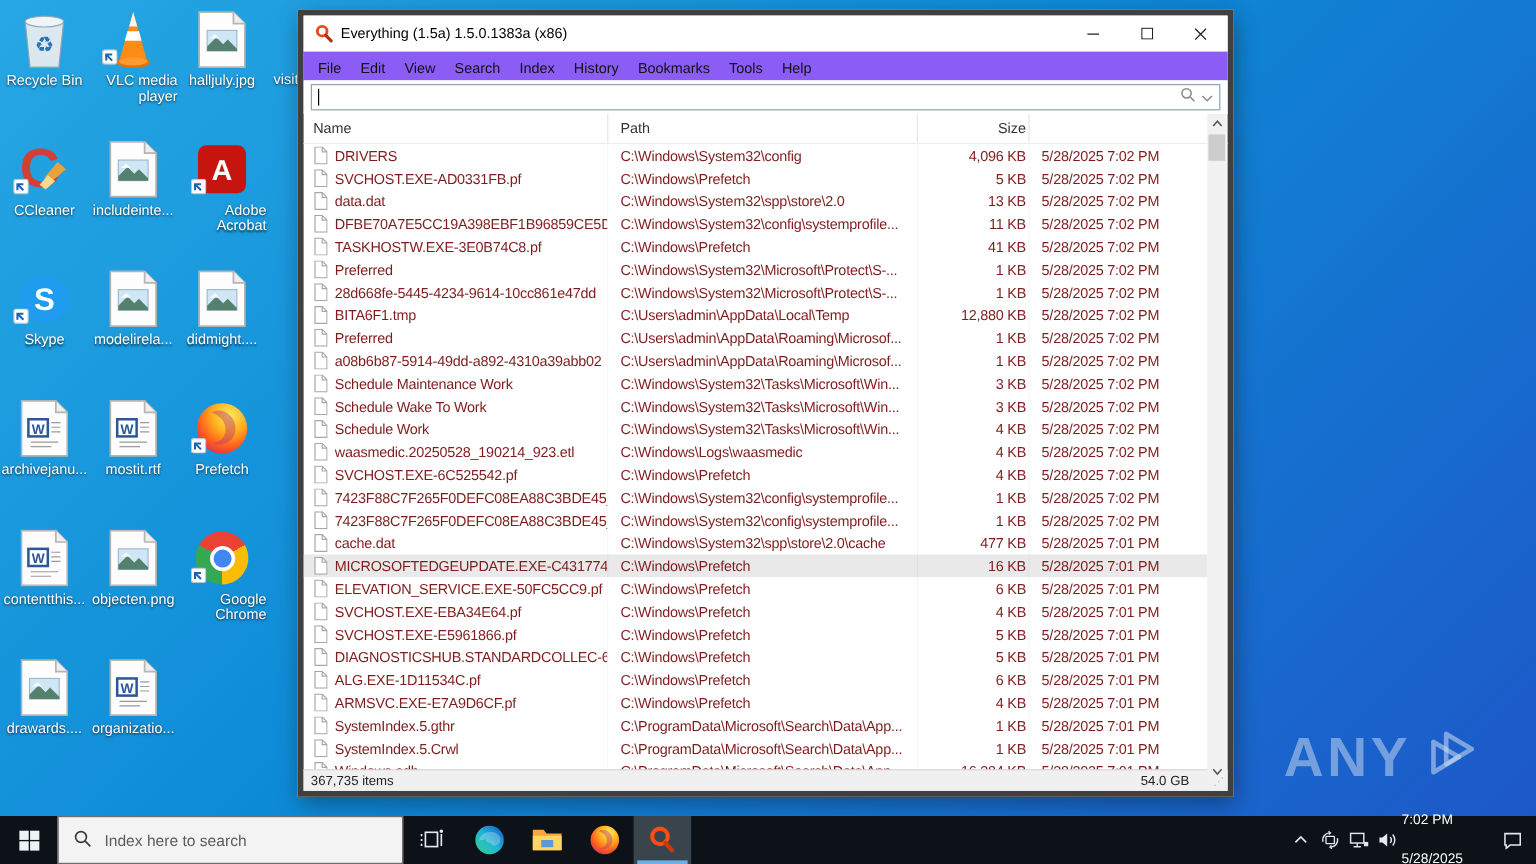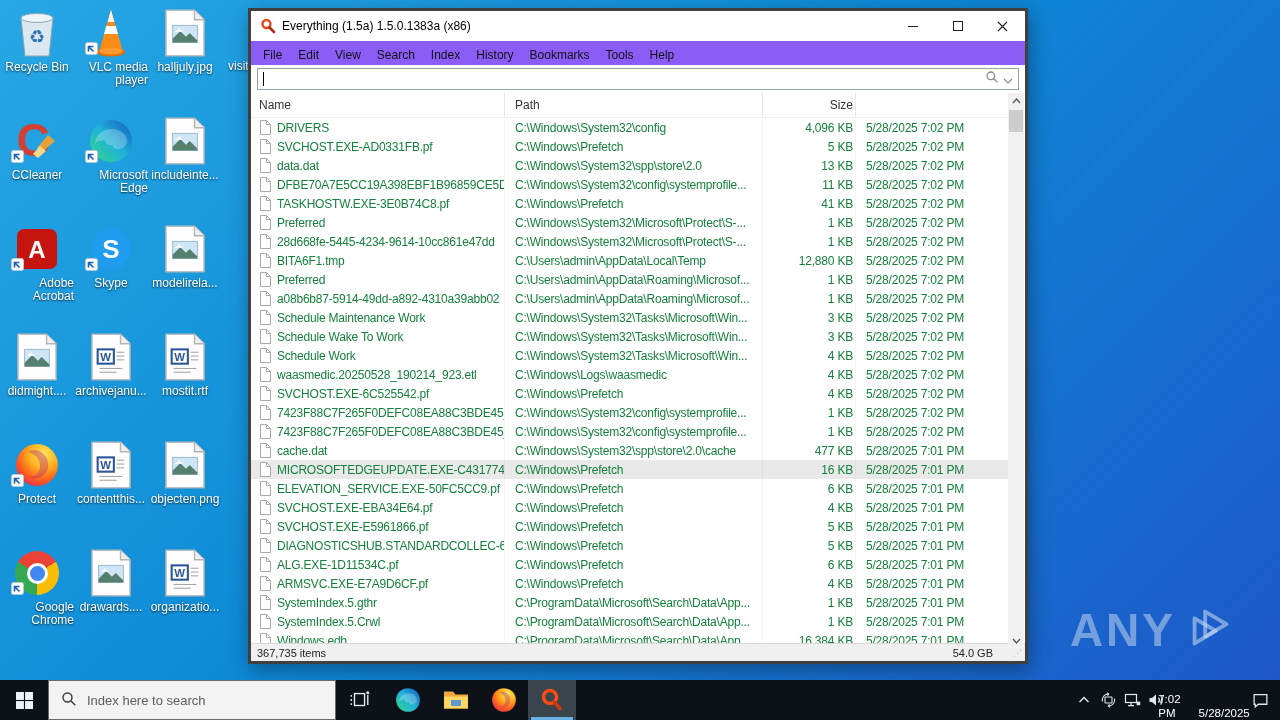--- a/index.html
+++ b/index.html
@@ -20,42 +20,42 @@
   .chrome-hub { width:21px; height:21px; border-radius:50%; background:#4285f4; border:3.5px solid #fff; }
   #visit-partial { position:absolute; left:228px; top:59px; font-size:12px; color:#fff;
     text-shadow:0 1px 2px rgba(0,0,0,.75); z-index:1; }
 
   
   #watermark { position:absolute; right:42px; top:600px; display:flex; align-items:center; gap:6px; z-index:0; }
   #watermark .wm-txt { font-size:46px; font-weight:bold; letter-spacing:3px; color:rgba(208,222,242,.5); }
 
   
   #win { position:absolute; left:248px; top:8px; width:780px; height:656px; background:#fff;
-    border:3px solid #404040; box-shadow:2px 6px 18px rgba(0,0,0,.35); display:flex; flex-direction:column; z-index:2; }
+    border:5px solid #404040; box-shadow:2px 6px 18px rgba(0,0,0,.35); display:flex; flex-direction:column; z-index:2; }
   #titlebar { height:30px; display:flex; align-items:center; flex:0 0 30px; background:#fff; }
   #titlebar .ticon { margin:0 6px 0 9px; display:flex; }
   #title-text { font-size:12px; color:#000; flex:1; }
   .winbtn { width:45px; height:30px; display:flex; align-items:center; justify-content:center; color:#222; }
   .winbtn svg { display:block; }
   #menubar { height:24px; flex:0 0 24px; display:flex; align-items:flex-end; padding-left:4px; background:#8b5cf6; }
   .menu-item { font-size:12px; color:#111; padding:3px 8px; }
   #search-row { flex:0 0 28px; padding:3px 6px 3px 6px; background:#fff; }
   #search-box { height:22px; border:1px solid #8fa3b5; display:flex; align-items:center; padding:0 5px; }
   #caret { width:1px; height:14px; background:#000; }
   #search-box .spacer { flex:1; }
   #grid-head { flex:0 0 24px; display:flex; align-items:flex-end; padding-right:30px; border-bottom:1px solid #eee;
     font-size:12px; color:#333; position:relative; }
   .hcell { height:24px; display:flex; align-items:center; border-right:1px solid #e7e7e7; padding-left:8px; position:relative; }
   .hc-name { width:254px; }
   .hc-path { width:258px; padding-left:10px; }
   .hc-size { width:93px; justify-content:flex-end; padding-right:2px; }
   .hc-date { flex:1; padding-left:10px; border-right:none; }
   #sort-chevron { position:absolute; left:68px; top:0px; }
   #file-list { flex:1 1 auto; overflow:hidden; padding-right:17px; position:relative; }
-  .frow { height:19px; display:flex; align-items:center; font-size:12px; color:#15803d; letter-spacing:-0.2px; }
+  .frow { height:19px; display:flex; align-items:center; font-size:12px; color:#7f1d1d; letter-spacing:-0.2px; }
   .frow.sel { background:#e9e9e9; }
   .fcell { height:19px; display:flex; align-items:center; overflow:hidden; white-space:nowrap; border-right:1px solid rgba(0,0,0,.035); }
   .fc-name { width:254px; padding-left:8px; }
   .fc-name .ficon { flex:0 0 12px; margin-right:6px; display:flex; }
   .fc-path { width:258px; padding-left:10px; }
   .fc-size { width:93px; justify-content:flex-end; padding-right:2px; }
   .fc-date { flex:1; padding-left:10px; border-right:none; }
   #statusbar { flex:0 0 18px; background:#f0f0f0; border-top:1px solid #d9d9d9; display:flex; align-items:center;
     font-size:11px; color:#222; padding:0 4px 0 6px; }
   #status-left { flex:1; }
@@ -72,21 +72,21 @@
     align-items:stretch; z-index:5; }
   #start-btn { width:48px; display:flex; align-items:center; justify-content:center; }
   #tb-search { width:288px; background:#f3f3f3; border:1px solid #6b6b6b; display:flex; align-items:center;
     padding-left:12px; gap:10px; }
   #tb-search span { font-size:13px; color:#5c5c5c; }
   .tb-icon { width:48px; display:flex; align-items:center; justify-content:center; position:relative; }
   .tb-icon.active { background:#3a444d; }
   .tb-icon.active::after { content:""; position:absolute; left:3px; right:3px; bottom:0; height:3px; background:#6ab1e8; }
   #tb-spacer { flex:1; }
   .tray-icon { width:24px; display:flex; align-items:center; justify-content:center; }
-  #clock { width:72px; display:flex; flex-direction:row; align-items:flex-end; justify-content:center;
+  #clock { width:72px; display:flex; flex-direction:column; align-items:flex-start; justify-content:center;
     color:#fff; font-size:11.5px; line-height:14px;gap:18px; }
   #action-center { width:40px; display:flex; align-items:center; justify-content:center; }
 </style>
 </head>
 <body>
 
 <div id="visit-partial">visit...</div>
 
 <div id="desktop-icons">
     <div class="dicon">
@@ -133,40 +133,20 @@
           <text x="19" y="39" font-size="46" font-weight="bold" fill="#d23f34" text-anchor="middle" font-family="Liberation Sans,sans-serif">C</text>
           <path d="M23 31l11-13 7 6-13 11z" fill="#e9a13b"></path>
           <path d="M19 37l7-8 6 5-8 7z" fill="#f6d98a"></path>
         </svg>
         <span class="sc-overlay"><svg width="13" height="13" viewBox="0 0 13 13">
             <rect x=".5" y=".5" width="12" height="12" rx="2" fill="#fff" stroke="#bcc6cd"></rect>
             <path d="M3.5 9.5v-5h5M3.5 4.5l5 5" stroke="#1e62b8" stroke-width="1.7" fill="none"></path>
           </svg></span>
       </div>
       <div class="lbl">CCleaner</div>
-    </div>
-    <div class="dicon">
-      <div class="art">
-        <svg width="46" height="46" viewBox="0 0 46 46">
-          <defs>
-            <linearGradient id="egD" x1="0" y1="1" x2="1" y2="0">
-              <stop offset="0" stop-color="#35d687"></stop>
-              <stop offset=".5" stop-color="#1fb3d8"></stop>
-              <stop offset="1" stop-color="#1659c2"></stop>
-            </linearGradient>
-          </defs>
-          <circle cx="23" cy="23" r="21" fill="url(#egD)"></circle>
-          <path d="M7 27c0-10 8-16 17-16 8 0 15 5 15 12 0 5-4 8-9 8-4 0-6-2-5-4-4 1-8-1-8-5-5 1-10 1-10 5z" fill="#fff" opacity=".25"></path>
-        </svg>
-        <span class="sc-overlay"><svg width="13" height="13" viewBox="0 0 13 13">
-            <rect x=".5" y=".5" width="12" height="12" rx="2" fill="#fff" stroke="#bcc6cd"></rect>
-            <path d="M3.5 9.5v-5h5M3.5 4.5l5 5" stroke="#1e62b8" stroke-width="1.7" fill="none"></path>
-          </svg></span>
-      </div>
-      <div class="lbl">Microsoft Edge</div>
     </div>
     <div class="dicon">
       <div class="art">
         <svg width="40" height="48" viewBox="0 0 42 50">
           <path d="M1 1h30l10 10v38H1z" fill="#fdfdfd" stroke="#b5b5b5" stroke-width="1.5"></path>
           <path d="M31 1v10h10" fill="#eee" stroke="#b5b5b5" stroke-width="1.5"></path>
           <rect x="8" y="17" width="26" height="18" fill="#cfe6f7" stroke="#9db8cc"></rect>
           <path d="M8 31l8-8 6 6 4-4 8 8v2H8z" fill="#55806e"></path>
           <path d="M10 24l5-4 4 4" fill="#fff" opacity=".8"></path>
         </svg>
@@ -259,21 +239,21 @@
             </radialGradient>
           </defs>
           <circle cx="23" cy="23" r="21" fill="url(#ffD)"></circle>
           <path d="M14 10c8 2 12 8 12 14 0 7-5 11-11 11 7 4 17 0 19-9 2-10-6-18-14-18-2 0-4 .7-6 2z" fill="#b5287a" opacity=".4"></path>
         </svg>
         <span class="sc-overlay"><svg width="13" height="13" viewBox="0 0 13 13">
             <rect x=".5" y=".5" width="12" height="12" rx="2" fill="#fff" stroke="#bcc6cd"></rect>
             <path d="M3.5 9.5v-5h5M3.5 4.5l5 5" stroke="#1e62b8" stroke-width="1.7" fill="none"></path>
           </svg></span>
       </div>
-      <div class="lbl">Protect</div>
+      <div class="lbl">Prefetch</div>
     </div>
     <div class="dicon">
       <div class="art">
         <svg width="40" height="48" viewBox="0 0 42 50">
           <path d="M1 1h30l10 10v38H1z" fill="#fdfdfd" stroke="#b5b5b5" stroke-width="1.5"></path>
           <path d="M31 1v10h10" fill="#eee" stroke="#b5b5b5" stroke-width="1.5"></path>
           <rect x="7" y="17" width="17" height="15" fill="#fff" stroke="#2b579a" stroke-width="2.2"></rect>
           <text x="15.5" y="29.5" font-size="12" font-weight="bold" fill="#2b579a" text-anchor="middle" font-family="Liberation Sans,sans-serif">W</text>
           <path d="M27 20h8M27 24h8M27 28h8M9 37h24M9 41h18" stroke="#9a9a9a"></path>
         </svg>

